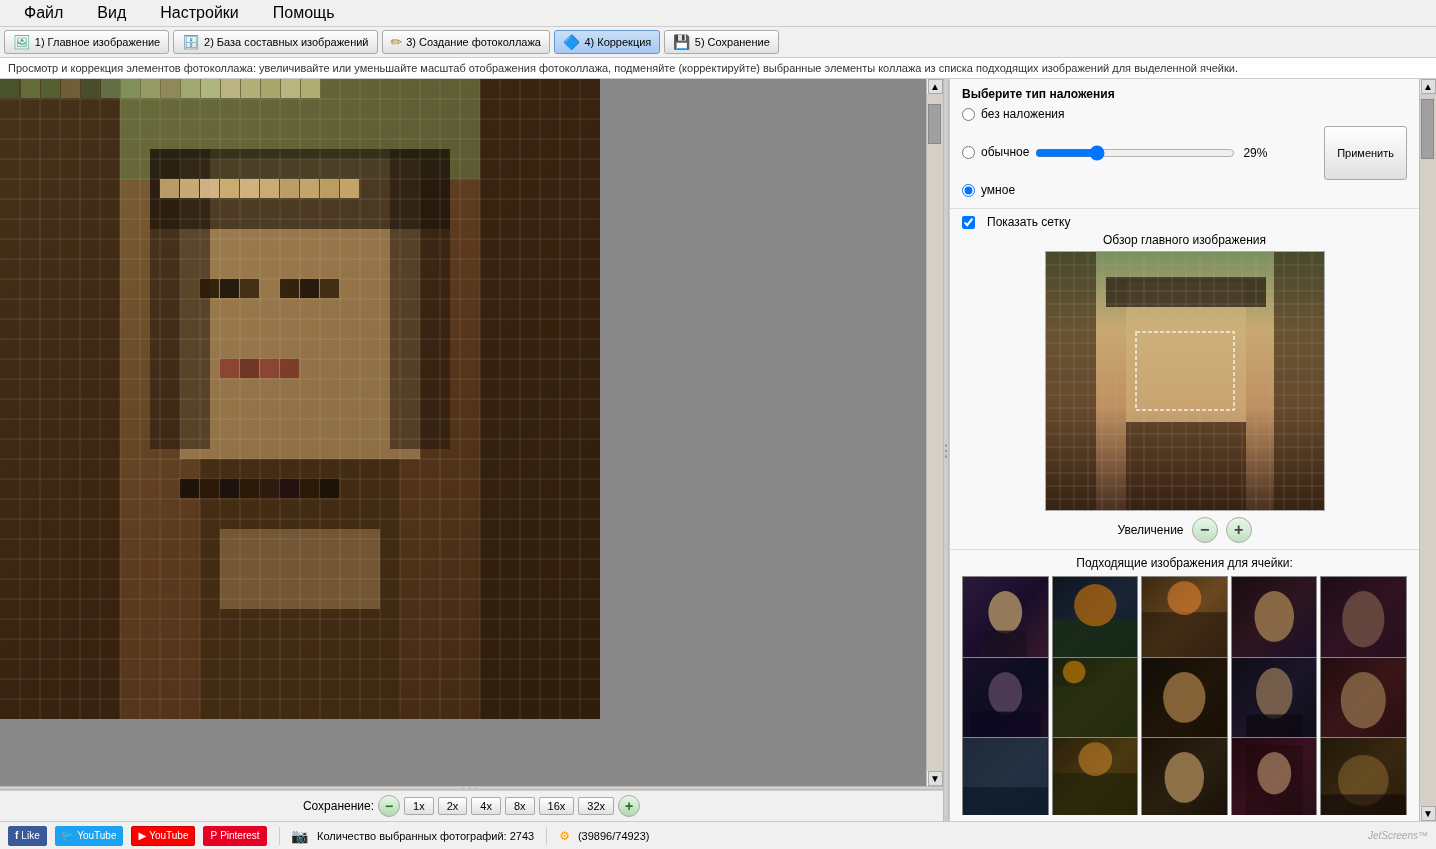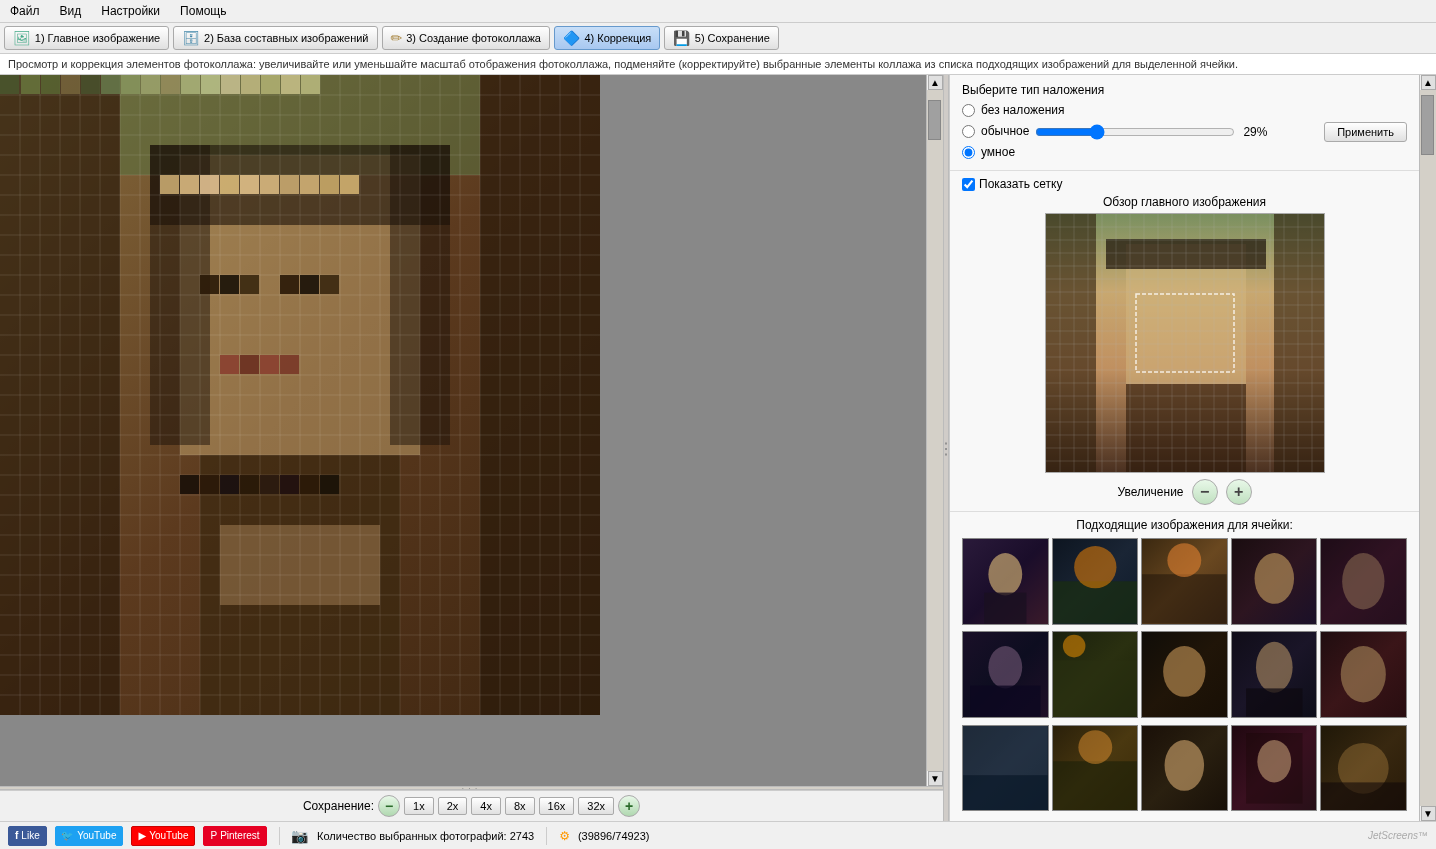--- a/index.html
+++ b/index.html
@@ -1,20 +1,20 @@
 <!DOCTYPE html>
 <html><head>
   <meta charset="utf-8">
   <style>
     * { box-sizing: border-box; margin: 0; padding: 0; }
     body { font-family: 'Segoe UI', Tahoma, sans-serif; font-size: 12px; background: #f0f0f0; overflow: hidden; width: 1436px; height: 849px; }
 
     
     #menu-bar { background: #f0f0f0; border-bottom: 1px solid #ccc; padding: 2px 4px; display: flex; gap: 8px; }
-    .menu-item { padding: 2px 6px; cursor: pointer; font-size: 12px; }
+    .menu-item { padding: 2px 6px; cursor: pointer; font-size: 16px; margin-left: 14px; }
 
     
     #toolbar { background: #f0f0f0; border-bottom: 1px solid #ccc; padding: 3px 4px; display: flex; gap: 4px; align-items: center; }
     .toolbar-btn { display: flex; align-items: center; gap: 4px; padding: 3px 8px; border: 1px solid #aaa; background: linear-gradient(to bottom, #fff, #e0e0e0); cursor: pointer; font-size: 11px; border-radius: 3px; white-space: nowrap; }
     .toolbar-btn.active { background: linear-gradient(to bottom, #c8dff8, #a8c8f0); border-color: #6699cc; }
 
     
     #info-bar { background: #fff; border-bottom: 1px solid #ccc; padding: 4px 8px; font-size: 11px; color: #333; }
 
     
@@ -32,31 +32,31 @@
     .fb-btn { background: #3b5998; color: white; border-color: #3b5998; }
     .tw-btn { background: #1da1f2; color: white; border-color: #1da1f2; }
     .yt-btn { background: #ff0000; color: white; border-color: #cc0000; }
     .pin-btn { background: #e60023; color: white; border-color: #e60023; }
 
     
     #right-panel { width: 470px; display: flex; flex-direction: column; border-left: 1px solid #ccc; background: #f8f8f8; }
 
     
     #overlay-section { padding: 8px 12px; border-bottom: 1px solid #ddd; background: #f8f8f8; }
-    #overlay-section h3 { font-size: 12px; font-weight: normal; margin-bottom: 6px; }
+    #overlay-section h3 { font-size: 12px; font-weight: bold; margin-bottom: 6px; }
     .radio-row { display: flex; align-items: center; gap: 6px; margin: 3px 0; font-size: 12px; }
     .radio-row input[type=radio] { cursor: pointer; }
     .slider-row { display: flex; align-items: center; gap: 8px; margin-top: 2px; }
     .overlay-slider { width: 200px; }
-    .apply-btn { padding: 3px 12px; border: 1px solid #aaa; background: linear-gradient(to bottom, #fff, #e0e0e0); cursor: pointer; font-size: 11px; border-radius: 3px; margin-left: auto; }
+    .apply-btn { padding: 20px 12px; border: 1px solid #aaa; background: linear-gradient(to bottom, #fff, #e0e0e0); cursor: pointer; font-size: 11px; border-radius: 3px; margin-left: auto; }
 
     
     #overview-section { padding: 6px 12px; border-bottom: 1px solid #ddd; flex: 0 0 auto; }
     #overview-section h3 { font-size: 12px; font-weight: normal; text-align: center; margin-bottom: 4px; }
-    .checkbox-row { display: flex; align-items: center; gap: 4px; font-size: 12px; margin-bottom: 4px; }
+    .checkbox-row { display: flex; align-items: center; gap: 12px; font-size: 12px; margin-bottom: 4px; }
     #overview-image { width: 280px; height: 260px; background: #999; border: 1px solid #aaa; position: relative; overflow: hidden; margin: 0 auto; display: block; }
     #overview-zoom-row { display: flex; align-items: center; justify-content: center; gap: 8px; margin-top: 6px; }
     .ov-zoom-btn { width: 26px; height: 26px; border-radius: 50%; border: 1px solid #aaa; background: linear-gradient(to bottom, #e8f8e8, #c0e0c0); cursor: pointer; display: flex; align-items: center; justify-content: center; font-size: 16px; font-weight: bold; color: #444; }
 
     
     #suitable-section { flex: 1; overflow: hidden; display: flex; flex-direction: column; padding: 6px 12px; }
     #suitable-section h3 { font-size: 12px; font-weight: normal; text-align: center; margin-bottom: 6px; }
     #suitable-grid { display: grid; grid-template-columns: repeat(5, 1fr); gap: 3px; overflow-y: auto; flex: 1; }
     .suitable-img { width: 100%; aspect-ratio: 1; background: #555; border: 1px solid #888; cursor: pointer; position: relative; overflow: hidden; }
 

